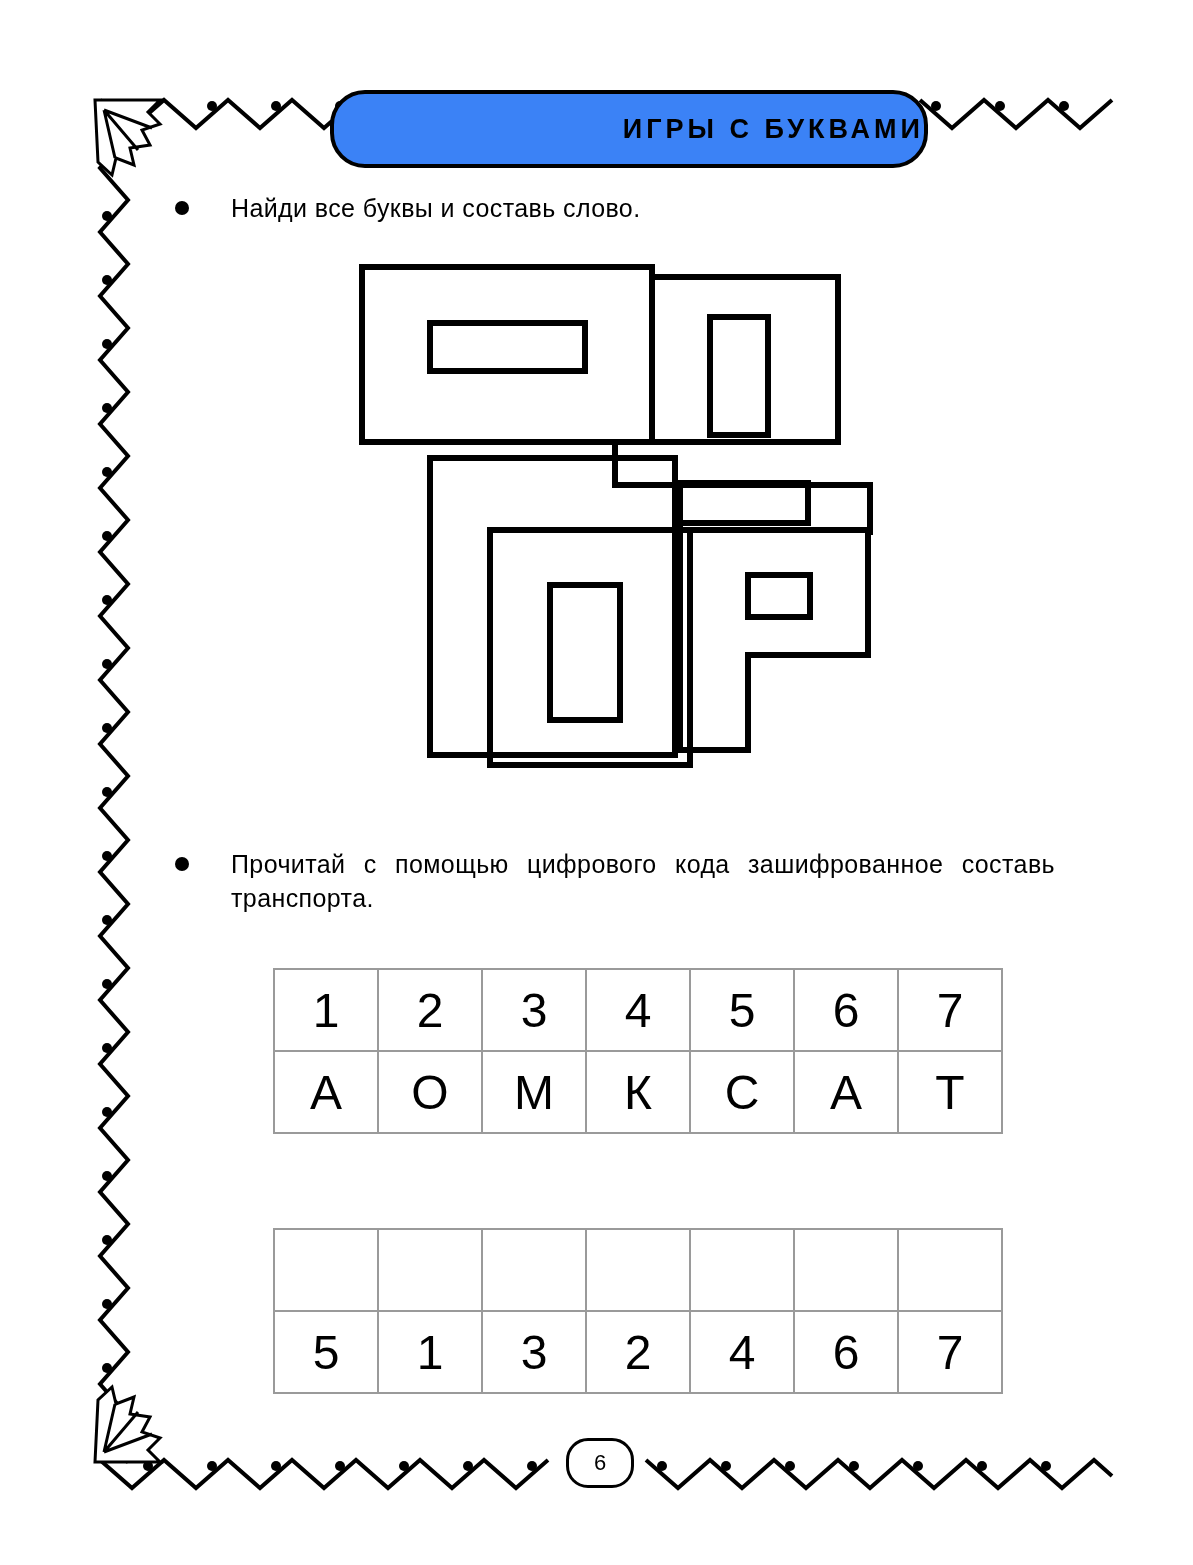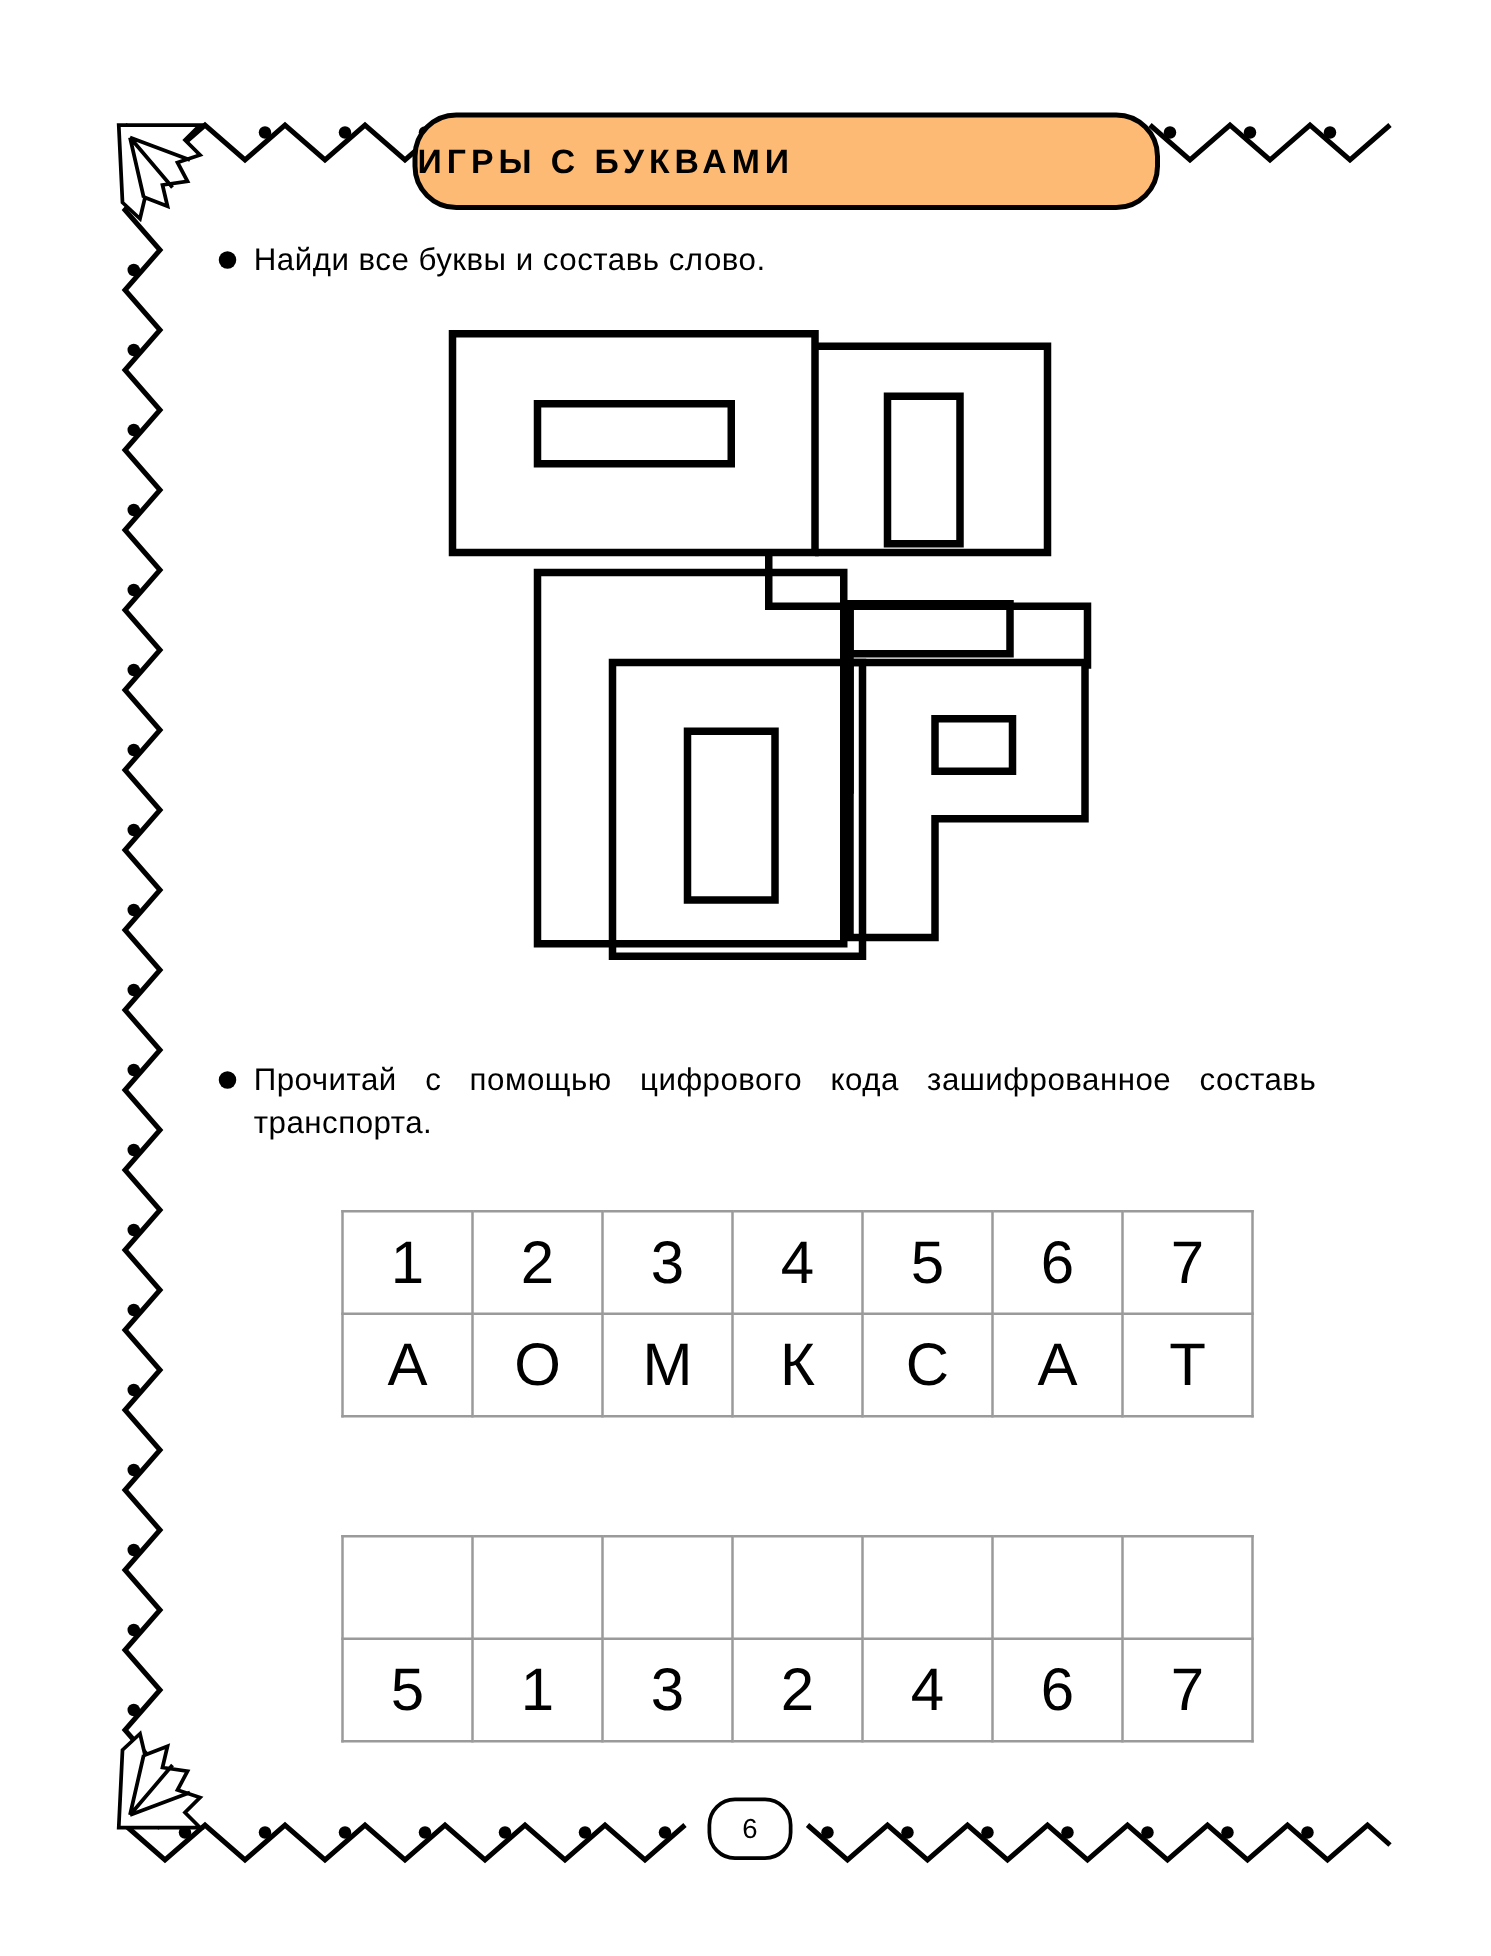--- a/index.html
+++ b/index.html
@@ -27,37 +27,38 @@
 
   
   .title-banner {
     position: absolute;
     left: 330px;
     top: 90px;
     width: 590px;
     height: 70px;
     border: 4px solid #000;
     border-radius: 35px;
-    background: #fdba74;
+    background: #3b82f6;
     display: flex;
     align-items: center;
-    justify-content: flex-start;
+    justify-content: flex-end;
   }
   .title-text {
     font-size: 27px;
     font-weight: bold;
     letter-spacing: 4px;
     white-space: nowrap;
   }
 
   
   .task {
     position: absolute;
     display: flex;
     align-items: flex-start;
+    gap: 28px;
   }
   .bullet {
     width: 14px;
     height: 14px;
     border-radius: 50%;
     background: #000;
     margin-top: 9px;
     margin-right: 14px;
     flex: none;
   }

